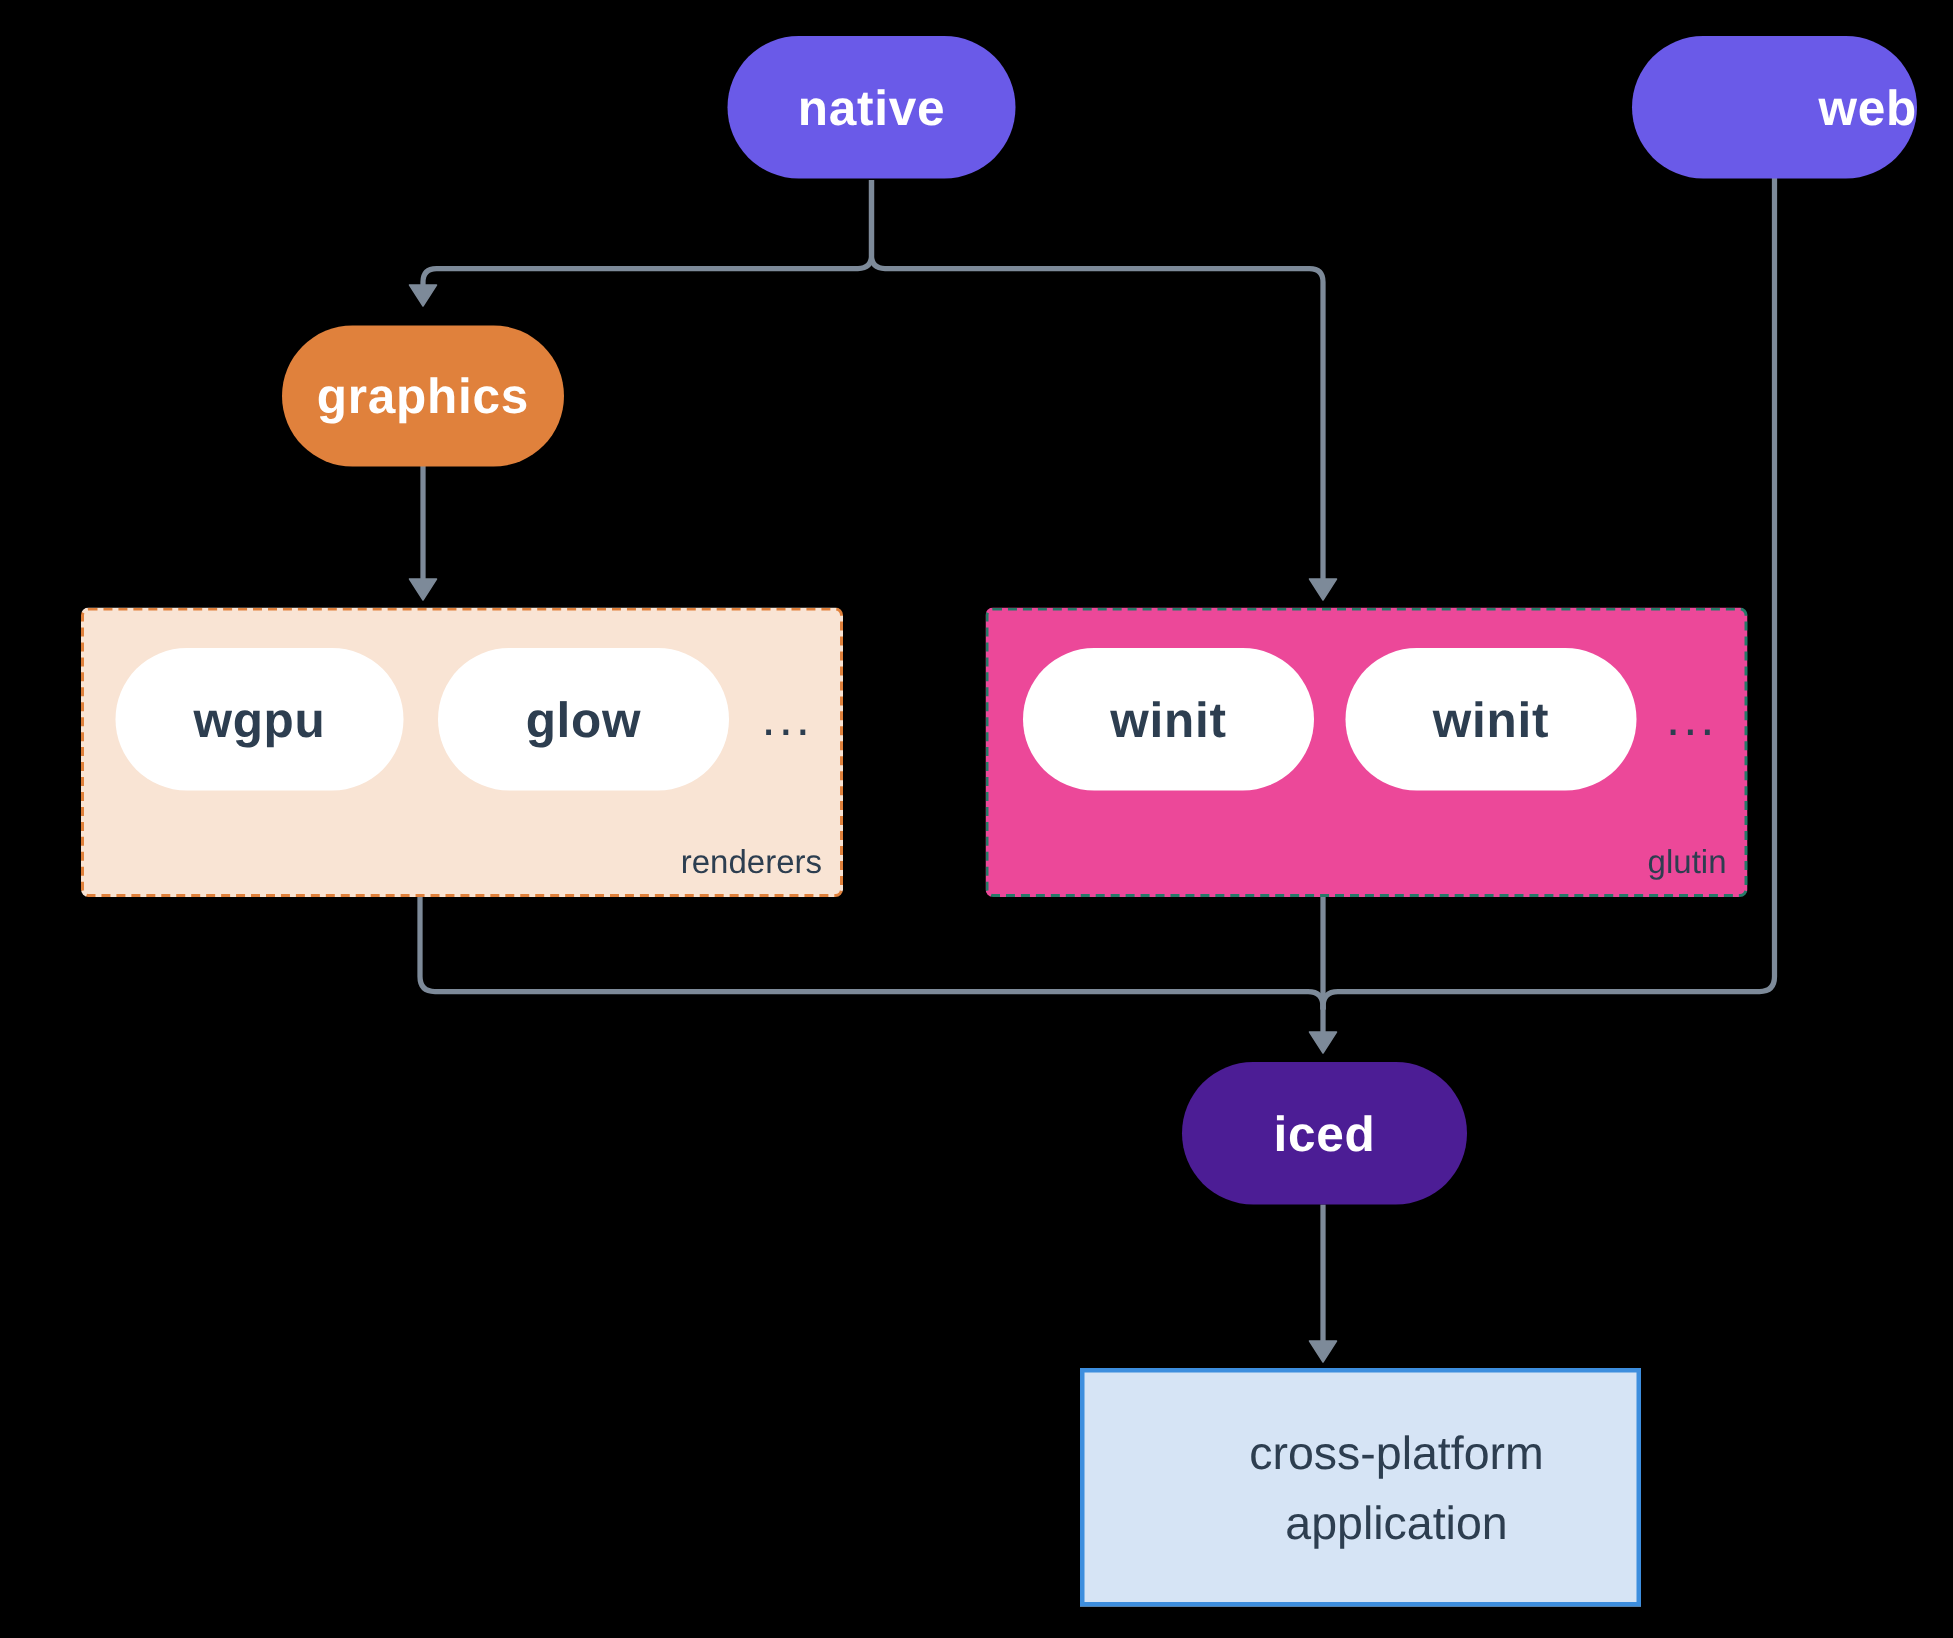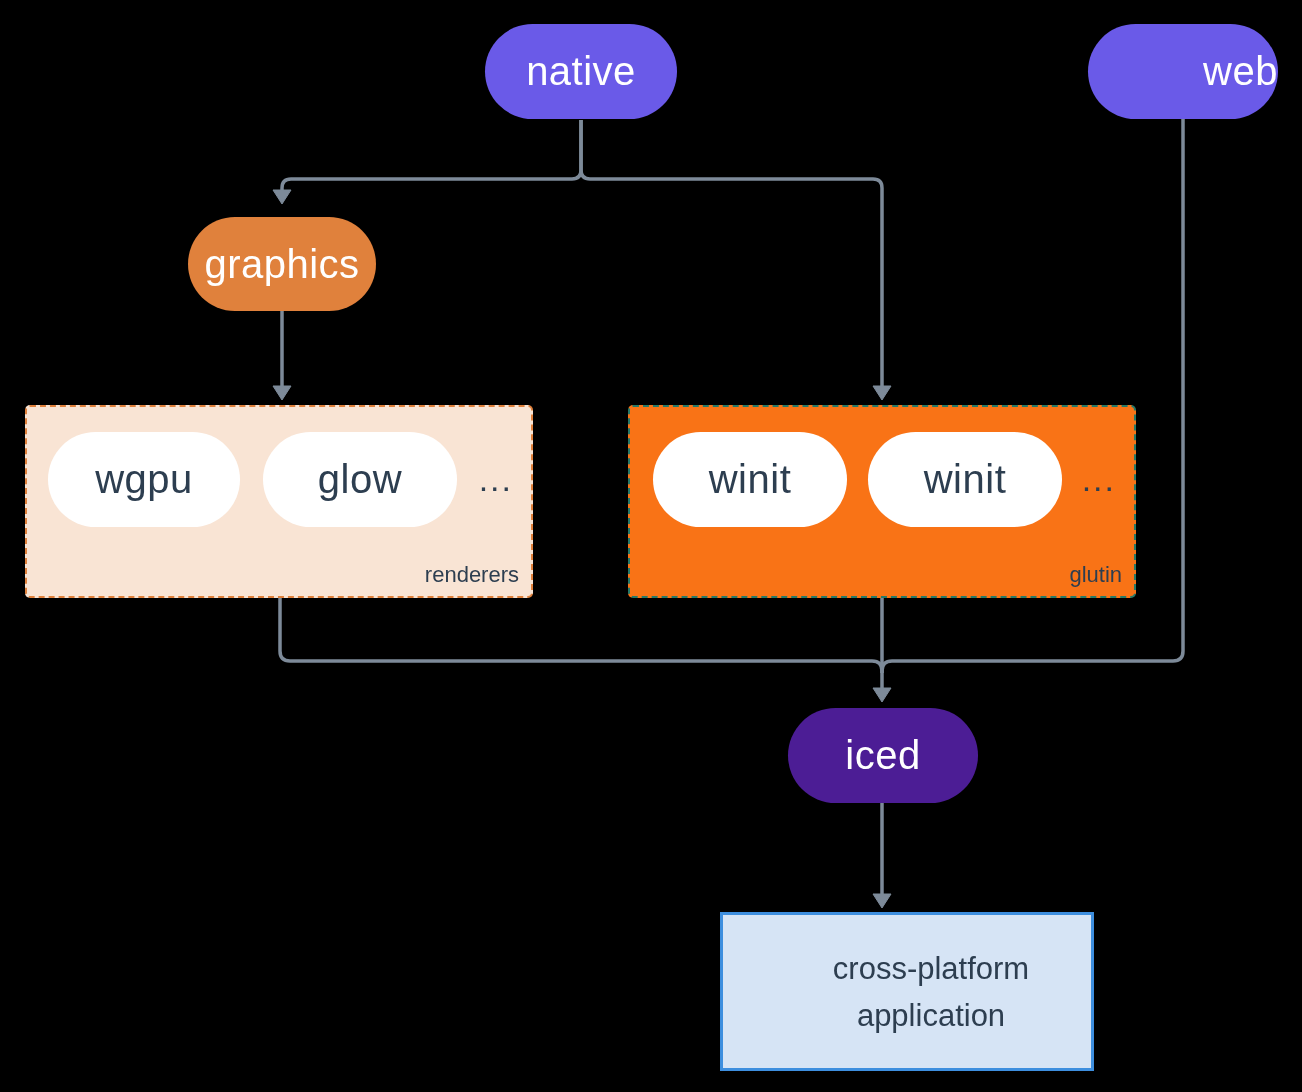--- a/index.html
+++ b/index.html
@@ -14,47 +14,49 @@
   .edges { position: absolute; left: 0; top: 0; }
   .edge { stroke: #7d8a99; stroke-width: 3.5; fill: none; }
   .arrowhead { fill: #7d8a99; stroke: #7d8a99; stroke-width: 1; stroke-linejoin: round; }
 
   .pill {
     position: absolute;
     display: flex;
     align-items: center;
     justify-content: center;
     border-radius: 60px;
-    font-size: 40px;
+    font-size: 33px;
     letter-spacing: 0.5px;
+    font-weight: bold;
   }
   .pill-purple { background: #6a5ae8; color: #ffffff; }
   .pill-orange { background: #e0813c; color: #ffffff; }
   .pill-blue   { background: #4c1d95; color: #ffffff; }
   .pill-white  { background: #ffffff; color: #2d3e50; }
 
   .node-native   { left: 485px; top: 24px;  width: 192px; height: 95px; }
   .node-web      { left: 1088px; top: 24px; width: 190px; height: 95px; justify-content: flex-end; }
   .node-graphics { left: 188px; top: 217px; width: 188px; height: 94px; }
   .node-iced     { left: 788px; top: 708px; width: 190px; height: 95px; }
 
   .group-box {
     position: absolute;
     width: 504px;
     height: 189px;
     border-radius: 5px;
+    margin-left: 29px;
   }
   .group-renderers {
     left: 25px; top: 405px;
     background: #f9e4d4;
     border: 2px dashed #e0813c;
   }
   .group-shells {
     left: 628px; top: 405px;
-    background: #f97316;
+    background: #ec4899;
     border: 2px dashed #267a68;
   }
   .inner-pill { border-radius: 60px; }
   .group-renderers .item-0 { left: 21px;  top: 25px; width: 192px; height: 95px; }
   .group-renderers .item-1 { left: 236px; top: 25px; width: 194px; height: 95px; }
   .group-shells   .item-0 { left: 23px;  top: 25px; width: 194px; height: 95px; }
   .group-shells   .item-1 { left: 238px; top: 25px; width: 194px; height: 95px; }
 
   .ellipsis {
     position: absolute;

